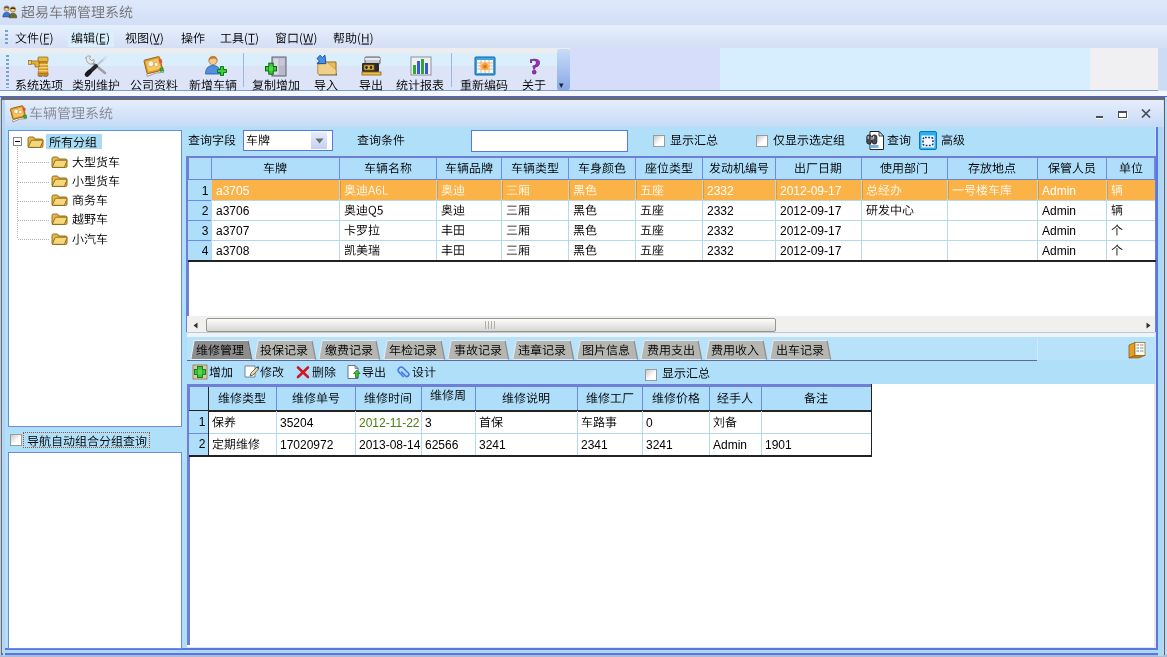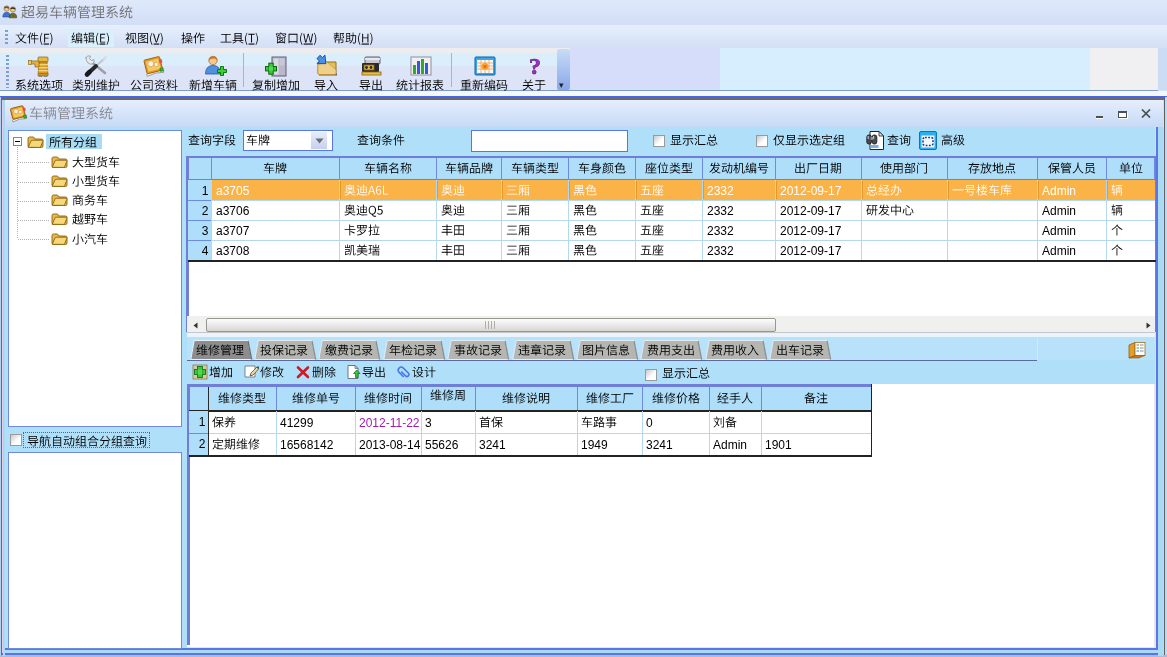--- a/index.html
+++ b/index.html
@@ -942,22 +942,22 @@
 <div style="position:absolute;left:189px;top:433px;width:19px;height:1px;background:#6b8ce0"></div>
 <div style="position:absolute;left:208px;top:387px;width:1.3px;height:69px;background:#2a2a2a"></div>
 <div style="position:absolute;left:189px;top:455px;width:683px;height:2px;background:#222"></div>
 <div style="position:absolute;left:871px;top:384px;width:1px;height:72px;background:#222"></div>
 <div style="position:absolute;left:202px;transform:translateX(-50%);top:415px;font:12px 'Liberation Sans';color:#000;letter-spacing:0px;white-space:pre">1</div>
 <div style="position:absolute;left:202px;transform:translateX(-50%);top:437px;font:12px 'Liberation Sans';color:#000;letter-spacing:0px;white-space:pre">2</div>
 <svg style="position:absolute;left:212.0px;top:416.0px;overflow:visible;" width="24.0" height="12" viewBox="0 -88 200 100" fill="#000">
       <use href="#g108" x="0"></use>
       <use href="#g171" x="100"></use>
     </svg>
-<div style="position:absolute;left:280px;top:416px;font:12px 'Liberation Sans';color:#000;letter-spacing:0px;white-space:pre">41299</div>
-<div style="position:absolute;left:359px;top:416px;font:12px 'Liberation Sans';color:#a21caf;letter-spacing:0px;white-space:pre">2012-11-22</div>
+<div style="position:absolute;left:280px;top:416px;font:12px 'Liberation Sans';color:#000;letter-spacing:0px;white-space:pre">35204</div>
+<div style="position:absolute;left:359px;top:416px;font:12px 'Liberation Sans';color:#4d7c0f;letter-spacing:0px;white-space:pre">2012-11-22</div>
 <div style="position:absolute;left:425px;top:416px;font:12px 'Liberation Sans';color:#000;letter-spacing:0px;white-space:pre">3</div>
 <svg style="position:absolute;left:479.0px;top:416.0px;overflow:visible;" width="24.0" height="12" viewBox="0 -88 200 100" fill="#000">
       <use href="#g172" x="0"></use>
       <use href="#g108" x="100"></use>
     </svg>
 <svg style="position:absolute;left:581.0px;top:416.0px;overflow:visible;" width="36.0" height="12" viewBox="0 -88 300 100" fill="#000">
       <use href="#g2" x="0"></use>
       <use href="#g173" x="100"></use>
       <use href="#g148" x="200"></use>
     </svg>
@@ -965,25 +965,25 @@
 <svg style="position:absolute;left:713.0px;top:416.0px;overflow:visible;" width="24.0" height="12" viewBox="0 -88 200 100" fill="#000">
       <use href="#g174" x="0"></use>
       <use href="#g169" x="100"></use>
     </svg>
 <svg style="position:absolute;left:212.0px;top:438.0px;overflow:visible;" width="48.0" height="12" viewBox="0 -88 400 100" fill="#000">
       <use href="#g66" x="0"></use>
       <use href="#g99" x="100"></use>
       <use href="#g34" x="200"></use>
       <use href="#g140" x="300"></use>
     </svg>
-<div style="position:absolute;left:280px;top:438px;font:12px 'Liberation Sans';color:#000;letter-spacing:0px;white-space:pre">16568142</div>
+<div style="position:absolute;left:280px;top:438px;font:12px 'Liberation Sans';color:#000;letter-spacing:0px;white-space:pre">17020972</div>
 <div style="position:absolute;left:359px;top:438px;font:12px 'Liberation Sans';color:#000;letter-spacing:0px;white-space:pre">2013-08-14</div>
-<div style="position:absolute;left:425px;top:438px;font:12px 'Liberation Sans';color:#000;letter-spacing:0px;white-space:pre">55626</div>
+<div style="position:absolute;left:425px;top:438px;font:12px 'Liberation Sans';color:#000;letter-spacing:0px;white-space:pre">62566</div>
 <div style="position:absolute;left:479px;top:438px;font:12px 'Liberation Sans';color:#000;letter-spacing:0px;white-space:pre">3241</div>
-<div style="position:absolute;left:581px;top:438px;font:12px 'Liberation Sans';color:#000;letter-spacing:0px;white-space:pre">1949</div>
+<div style="position:absolute;left:581px;top:438px;font:12px 'Liberation Sans';color:#000;letter-spacing:0px;white-space:pre">2341</div>
 <div style="position:absolute;left:646px;top:438px;font:12px 'Liberation Sans';color:#000;letter-spacing:0px;white-space:pre">3241</div>
 <div style="position:absolute;left:713px;top:438px;font:12px 'Liberation Sans';color:#000;letter-spacing:0px;white-space:pre">Admin</div>
 <div style="position:absolute;left:765px;top:438px;font:12px 'Liberation Sans';color:#000;letter-spacing:0px;white-space:pre">1901</div>
 <div style="position:absolute;left:1154px;top:384px;width:1.5px;height:264px;background:#e6e6e6"></div>
 <div style="position:absolute;left:187px;top:646.5px;width:968.5px;height:1.5px;background:#e6e6e6"></div>
 <svg width="0" height="0" style="position:absolute">
       <defs>
         <path id="g0" d="M59 -35H84V-16H59ZM52 -41V-10H91V-41ZM10 -39C10 -21 9 -5 3 5C4 5 7 7 8 8C11 2 13 -4 14 -12C22 2 34 5 56 5H94C94 3 96 0 97 -1C91 -1 60 -1 55 -1C45 -1 37 -2 31 -5V-26H47V-32H31V-46H46C48 -45 50 -44 51 -42C62 -49 68 -58 70 -74H86C85 -60 85 -55 83 -53C82 -52 82 -52 80 -52C79 -52 75 -52 70 -53C71 -51 72 -48 72 -47C76 -46 81 -46 83 -47C86 -47 87 -47 89 -49C91 -52 92 -58 93 -77C93 -78 93 -80 93 -80H49V-74H64C62 -61 57 -53 48 -48V-52H30V-66H46V-72H30V-84H24V-72H7V-66H24V-52H5V-46H25V-8C21 -12 18 -17 16 -24C16 -29 16 -34 16 -38Z"></path>
         <path id="g1" d="M25 -58H76V-47H25ZM25 -74H76V-63H25ZM19 -79V-41H30C24 -32 14 -23 4 -18C6 -16 8 -14 10 -13C15 -16 21 -21 26 -26H41C34 -15 24 -5 13 1C14 2 17 4 18 6C29 -2 41 -13 48 -26H62C58 -14 50 -3 41 4C42 5 45 7 46 8C56 0 64 -12 69 -26H82C81 -8 79 -1 77 1C76 2 75 2 73 2C71 2 67 2 62 2C63 4 63 6 63 8C68 8 73 8 76 8C79 8 80 7 82 5C85 2 87 -6 89 -29C89 -30 90 -32 90 -32H32C34 -35 36 -38 38 -41H83V-79Z"></path>
         <path id="g2" d="M17 -33C18 -34 21 -34 28 -34H51V-18H6V-12H51V8H58V-12H94V-18H58V-34H86V-40H58V-56H51V-40H24C29 -47 33 -55 37 -63H92V-69H40C42 -74 44 -78 46 -82L39 -84C37 -79 35 -74 32 -69H8V-63H30C26 -56 23 -50 21 -48C18 -43 16 -40 14 -40C15 -38 16 -34 17 -33Z"></path>

